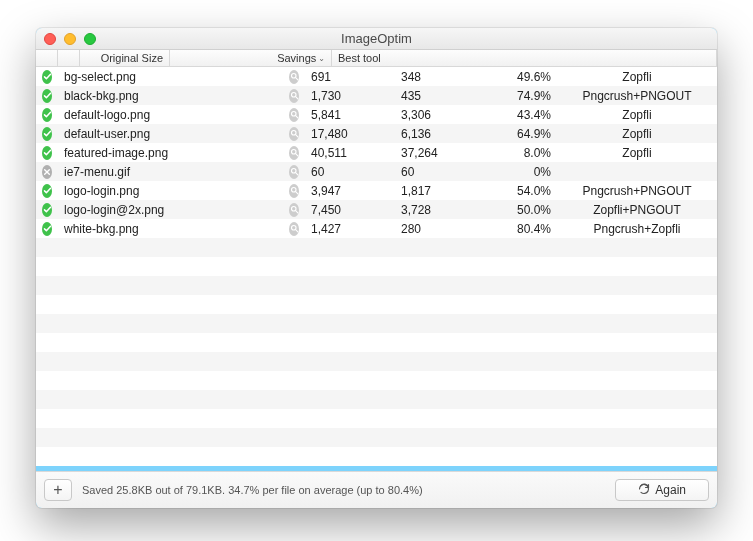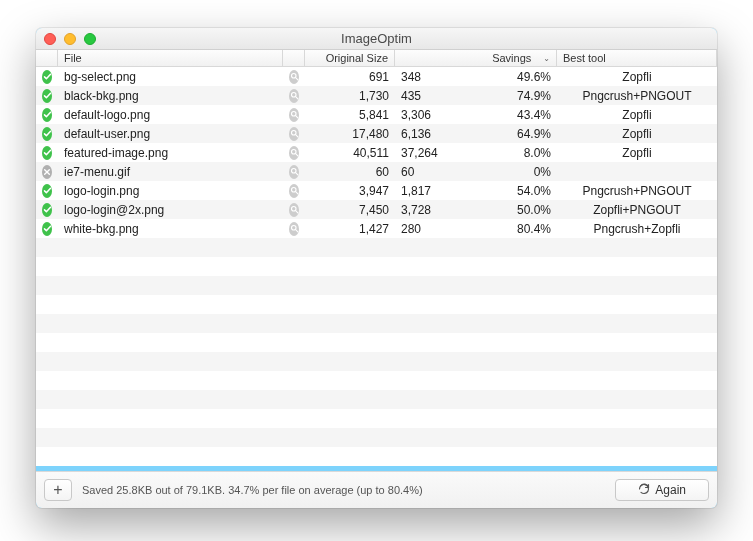--- a/index.html
+++ b/index.html
@@ -60,37 +60,37 @@
     padding: 1px 6px;
     display: flex;
     align-items: center;
     white-space: nowrap;
   }
   .col-status { width: 22px; border-right: 1px solid #d8d8d8; }
   .col-file { flex: 0 0 225px; }
   .col-mag { width: 22px; }
   .col-orig { width: 90px; justify-content: flex-end; }
   .col-size { width: 84px; justify-content: flex-end; margin-top: 22px; }
-  .col-sav { width: 78px; justify-content: flex-end; gap: 12px;}
+  .col-sav { width: 78px; justify-content: flex-end; gap: 2px;}
   .col-tool { flex: 1; border-right: none; }
   .rows { flex: 1; overflow: hidden; }
   .row {
     height: 19px;
     display: flex;
     align-items: center;
     font-size: 12px;
     color: #222;
   }
   .row:nth-child(even) { background: #f5f5f5; }
   .row:nth-child(odd) { background: #ffffff; }
   .row .cell { padding: 0 6px; overflow: hidden; text-overflow: ellipsis; white-space: nowrap; }
   .row .c-status { width: 22px; display:flex; align-items:center; justify-content:center; }
   .row .c-file { flex: 0 0 225px; }
   .row .c-mag { width: 22px; display:flex; align-items:center; justify-content:center; }
-  .row .c-orig { width: 90px; text-align: right; }
+  .row .c-orig { width: 90px; }
   .row .c-size { width: 84px; text-align: left; }
   .row .c-sav { width: 78px; text-align: right; }
   .row .c-tool { flex: 1; text-align: center; }
   .check {
     width: 14px; height: 14px; border-radius: 50%;
     background: #3fc24b;
     display: flex; align-items: center; justify-content: center;
   }
   .check svg { width: 9px; height: 9px; }
   .cross {
@@ -139,21 +139,20 @@
     <div class="traffic">
       <div class="tl red"></div>
       <div class="tl yellow"></div>
       <div class="tl green"></div>
     </div>
     <div class="title">ImageOptim</div>
   </div>
 
   <div class="headers">
     <div class="col-status"></div>
-    <div class="col-file">File</div>
     <div class="col-mag"></div>
     <div class="col-orig">Original Size</div>
     <div class="col-size">Size</div>
     <div class="col-sav">
       <span>Savings</span>
       <span class="sort-ind">⌄</span>
     </div>
     <div class="col-tool">Best tool</div>
   </div>
 

